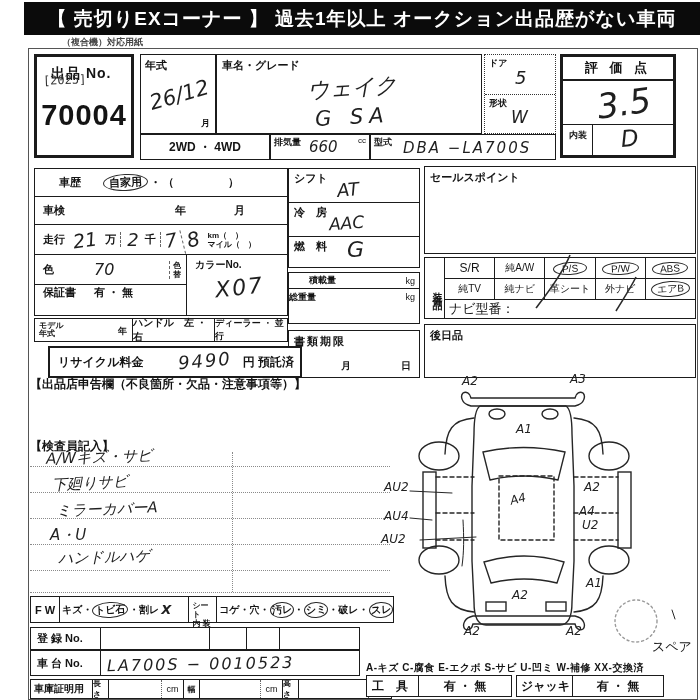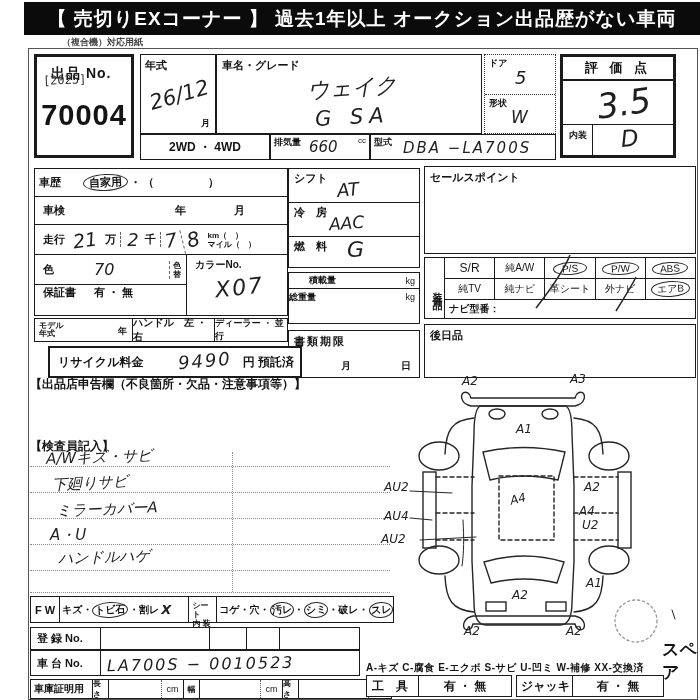--- a/index.html
+++ b/index.html
@@ -76,21 +76,21 @@
   <span class="abs hw" style="left:38px;top:3px;font-size:15px">660</span>
   <span class="abs" style="right:3px;top:1px;font-size:8px">cc</span>
 </div>
 <div class="box" style="left:370px;top:134px;width:186px;height:26px">
   <span class="abs sm" style="left:3px;top:1px">型式</span>
   <span class="abs hw" style="left:32px;top:4px;font-size:15px;letter-spacing:2px">DBA −LA700S</span>
 </div>
 
 <div class="box" style="left:34px;top:168px;width:254px;height:148px">
   <div class="row" style="height:28px;border-bottom:1.5px solid #1b1b1b;align-items:center">
-    <span class="lbl" style="margin-left:4px">車歴</span>
+    <span class="lbl" style="margin-left:24px">車歴</span>
     <span class="lbl circ" style="margin-left:22px;font-weight:bold">自家用</span>
     <span class="lbl" style="margin-left:2px;letter-spacing:2px">・（　　　　）</span>
   </div>
   <div class="row" style="height:28px;border-bottom:1.5px solid #1b1b1b;align-items:center">
     <span class="lbl" style="margin-left:8px">車検</span>
     <span class="lbl" style="margin-left:110px">年</span>
     <span class="lbl" style="margin-left:48px">月</span>
   </div>
   <div class="row" style="height:30px;border-bottom:1.5px solid #1b1b1b;align-items:center">
     <span class="lbl" style="margin-left:8px">走行</span>
@@ -178,21 +178,21 @@
     </div>
     <div class="row" style="height:21px;border-bottom:1px solid #1b1b1b">
       <div class="cell" style="flex:1;justify-content:center;font-size:10px;border-right:1px solid #1b1b1b">純TV</div>
       <div class="cell" style="flex:1;justify-content:center;font-size:10px;border-right:1px solid #1b1b1b">純ナビ</div>
       <div class="cell" style="flex:1;justify-content:center;font-size:10px;border-right:1px solid #1b1b1b">革シート</div>
       <div class="cell" style="flex:1;justify-content:center;font-size:10px;border-right:1px solid #1b1b1b">外ナビ</div>
       <div class="cell" style="flex:1;justify-content:center">
           <span class="circ" style="font-size:10px;padding:0 5px">エアB</span>
         </div>
     </div>
-    <div class="cell" style="height:17px;font-size:10px;font-weight:bold;padding-left:4px">ナビ型番：</div>
+    <div class="cell" style="height:17px;font-size:13px;font-weight:normal;padding-left:4px">ナビ型番：</div>
   </div>
 </div>
 
 <svg class="abs" style="left:424px;top:245px;pointer-events:none" width="272" height="80">
   <path d="M146,10 C138,30 122,50 112,63" stroke="#2a2a2a" stroke-width="1.6" fill="none"></path>
   <path d="M212,32 C206,44 198,56 192,66" stroke="#2a2a2a" stroke-width="1.6" fill="none"></path>
 </svg>
 
 <div class="box" style="left:424px;top:324px;width:272px;height:54px">
   <span class="abs lbl" style="left:5px;top:3px">後日品</span>
@@ -293,21 +293,21 @@
   <span class="dlabel" style="left:6px;top:133px">AU4</span>
   <span class="dlabel" style="left:3px;top:156px">AU2</span>
   <span class="dlabel" style="left:132px;top:116px;transform:rotate(-14deg)">A4</span>
   <span class="dlabel" style="left:206px;top:104px">A2</span>
   <span class="dlabel" style="left:201px;top:128px">A4</span>
   <span class="dlabel" style="left:204px;top:142px">U2</span>
   <span class="dlabel" style="left:208px;top:200px">A1</span>
   <span class="dlabel" style="left:134px;top:212px">A2</span>
   <span class="dlabel" style="left:86px;top:248px">A2</span>
   <span class="dlabel" style="left:188px;top:248px">A2</span>
-  <span class="abs" style="left:284px;top:262px;font-size:17px;font-weight:bold">スペア</span>
+  <span class="abs" style="left:274px;top:262px;font-size:13px;font-weight:normal">スペア</span>
 </div>
 
 <div class="box" style="left:30px;top:596px;width:364px;height:27px;display:flex">
   <div class="cell lbl" style="width:34px;justify-content:center;border-right:1px solid #1b1b1b">F W</div>
   <div class="cell" style="width:152px;border-right:1.5px solid #1b1b1b;padding-left:2px;font-size:10px;font-weight:bold;white-space:nowrap">
     <span>キズ・</span>
       <span class="circ" style="padding:0 2px">トビ石</span>
       <span>・割レ</span>
     <span class="hw" style="font-size:13px;font-weight:bold;margin-left:2px">X</span>
   </div>

